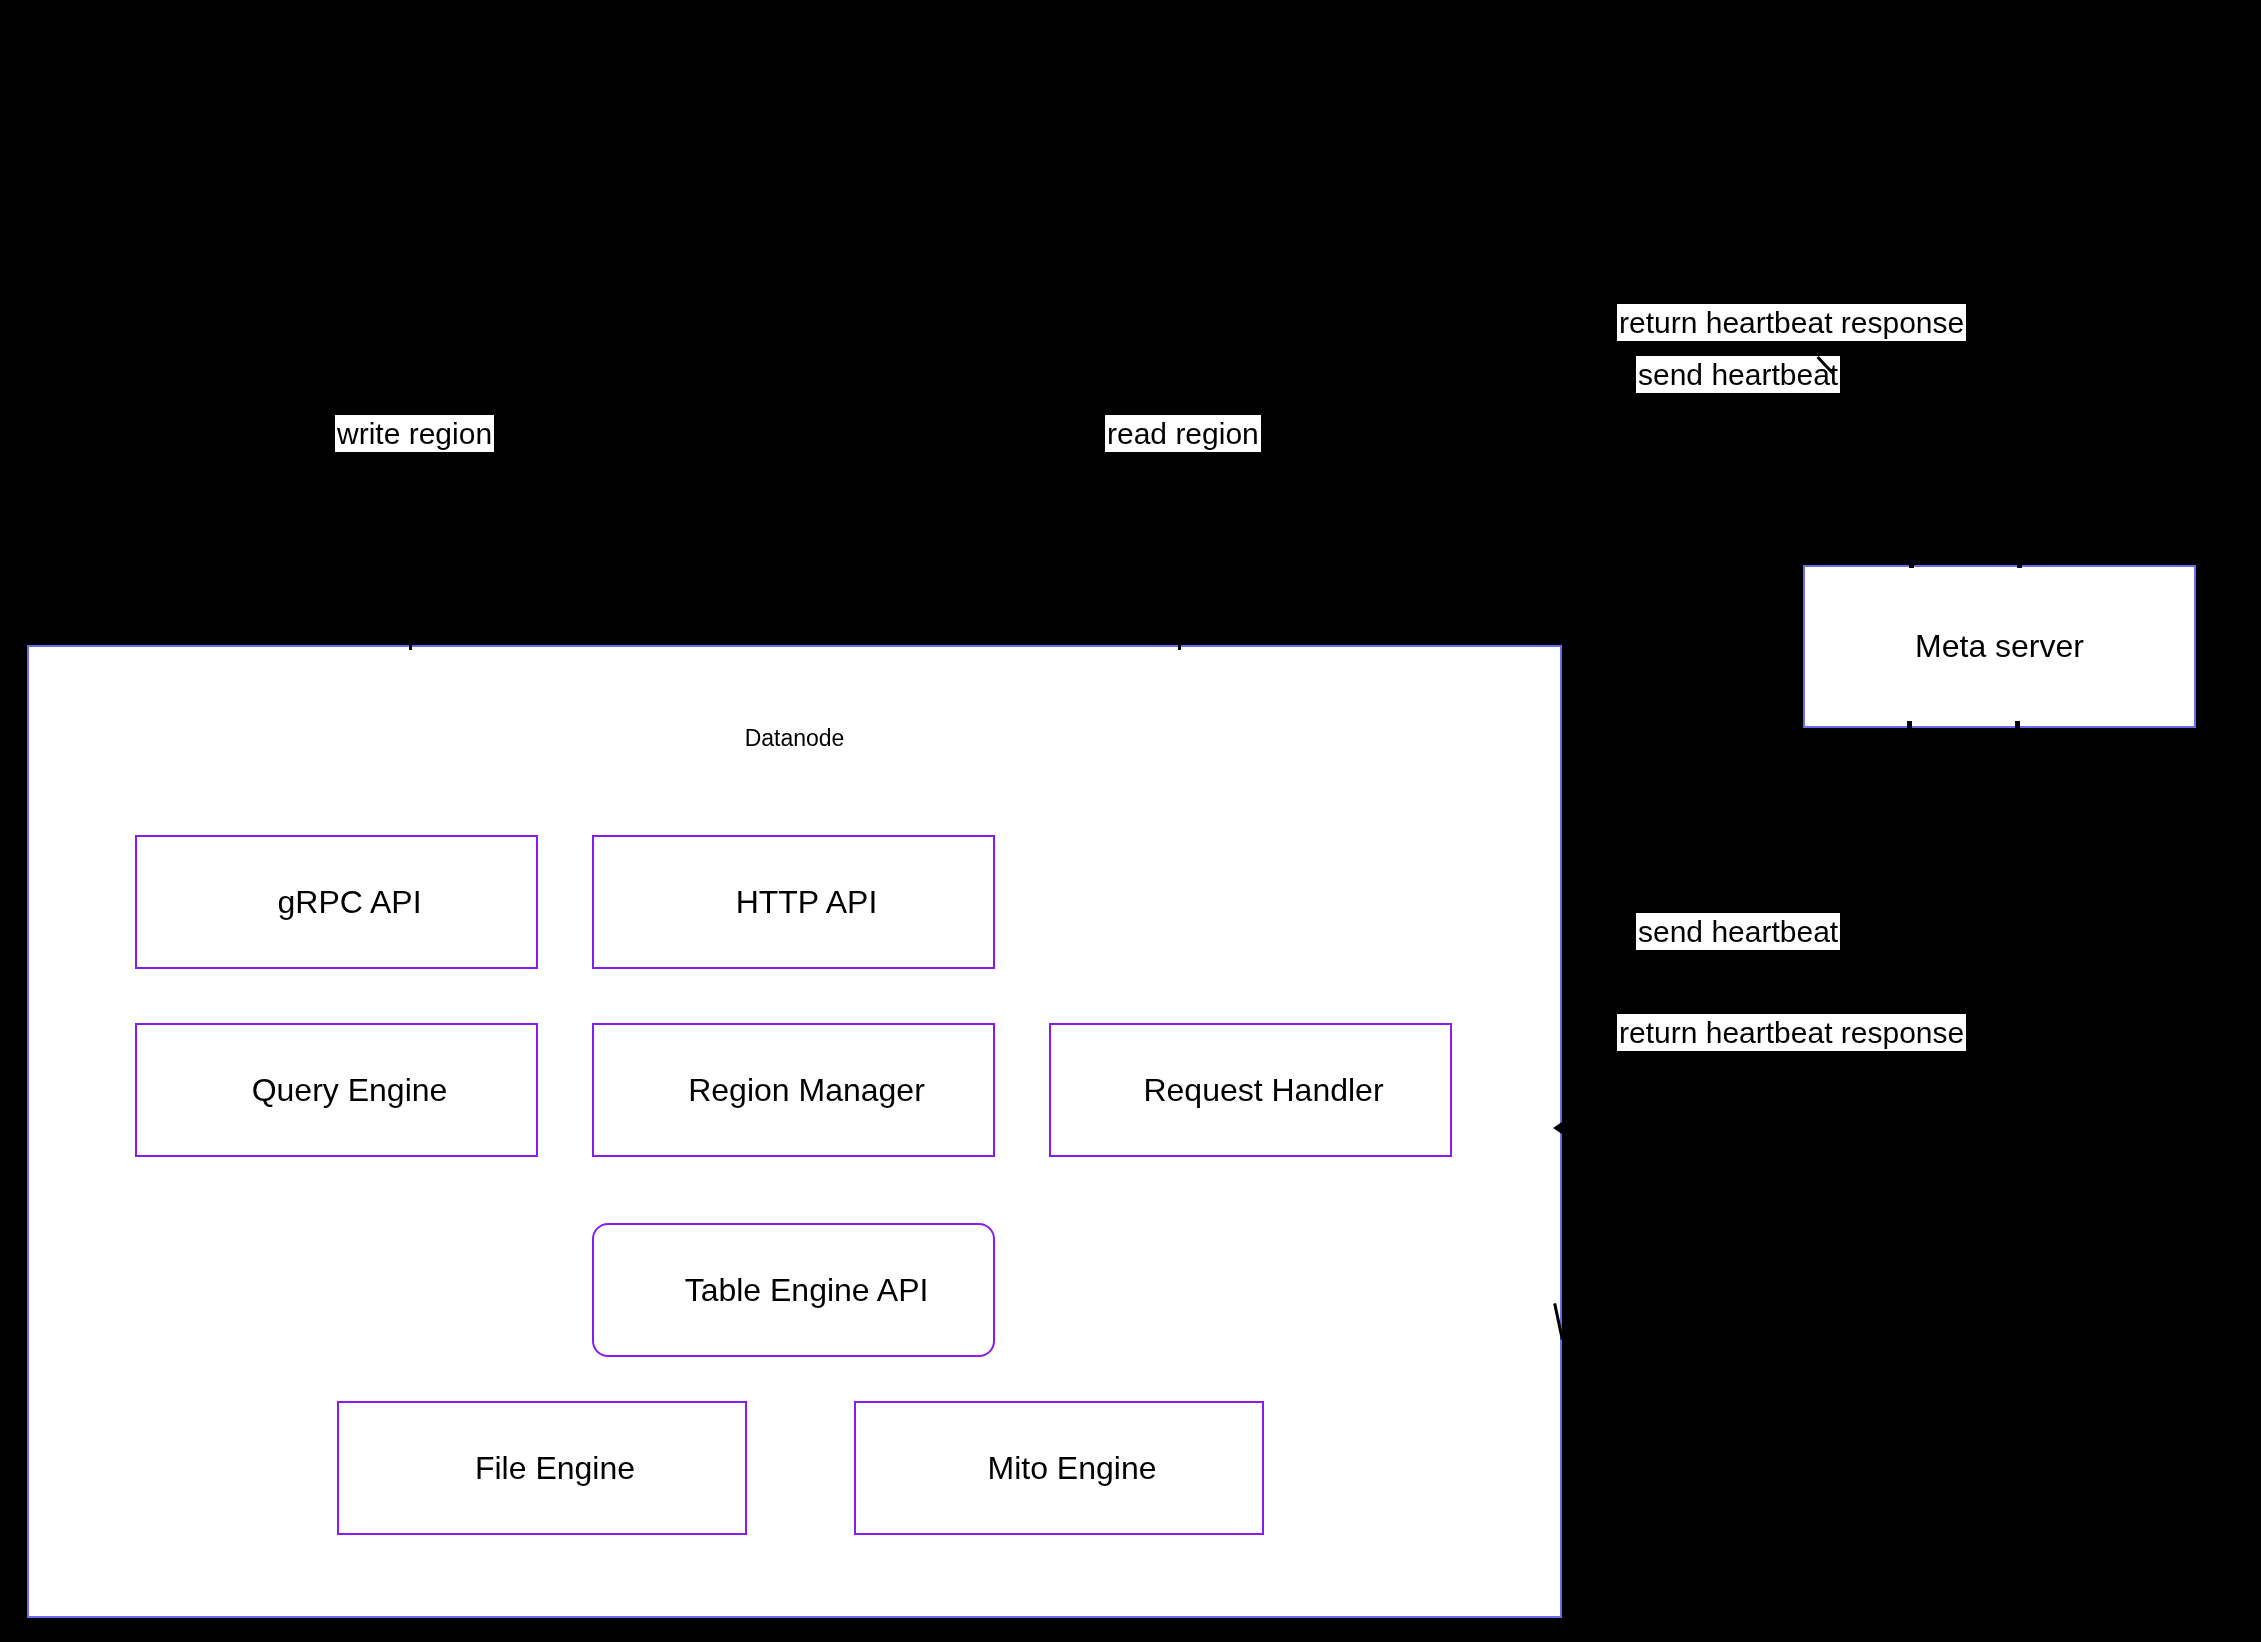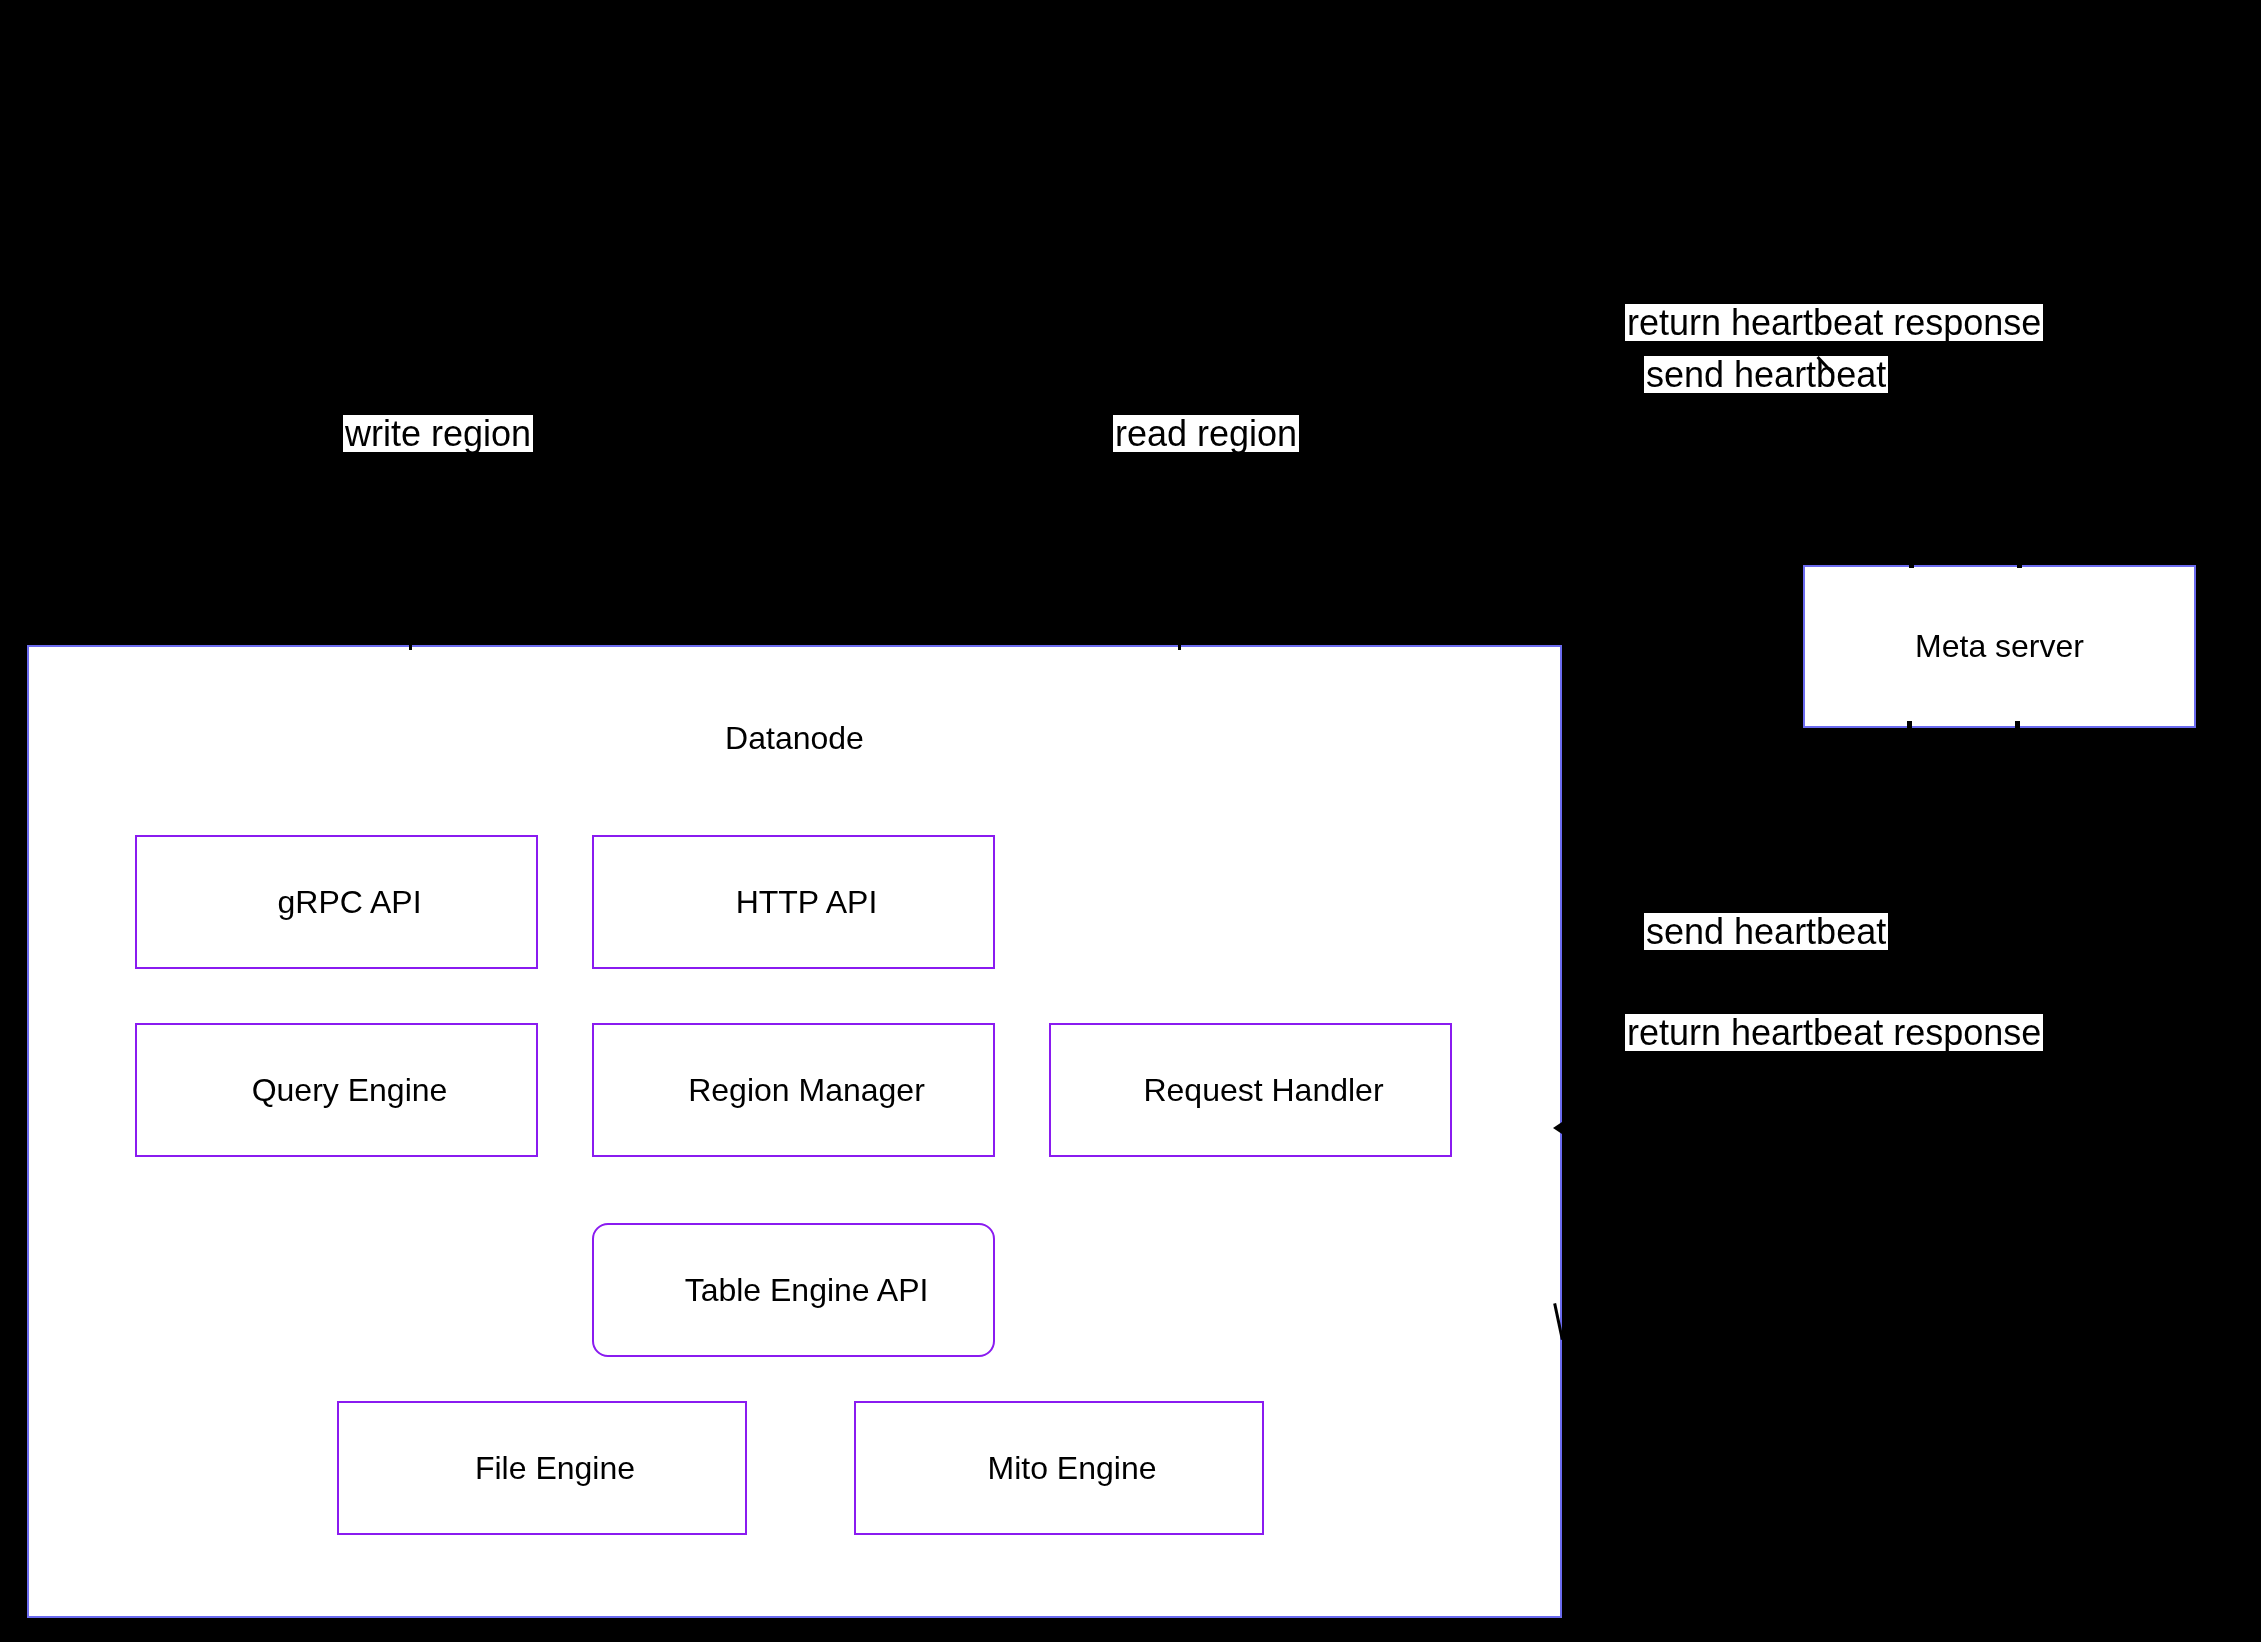--- a/index.html
+++ b/index.html
@@ -53,32 +53,31 @@
     font-size: 32px;
     color: var(--text);
     white-space: nowrap;
   }
   .datanode-title {
     position: absolute;
     top: 74px;
     left: 0;
     width: 100%;
     text-align: center;
-    font-size: 32px;
+    font-size: 23px;
     line-height: 35px;
   }
   .edge-label {
     position: absolute;
     background: var(--label-bg);
     color: var(--text);
-    font-size: 36px;
+    font-size: 30px;
     line-height: 37px;
     padding: 0 2px;
     white-space: nowrap;
-    margin-left: 8px;
   }
   .notch {
     position: absolute;
     background: #000000;
   }
   .diag {
     position: absolute;
     background: #000000;
   }
   .arrowhead-left {

